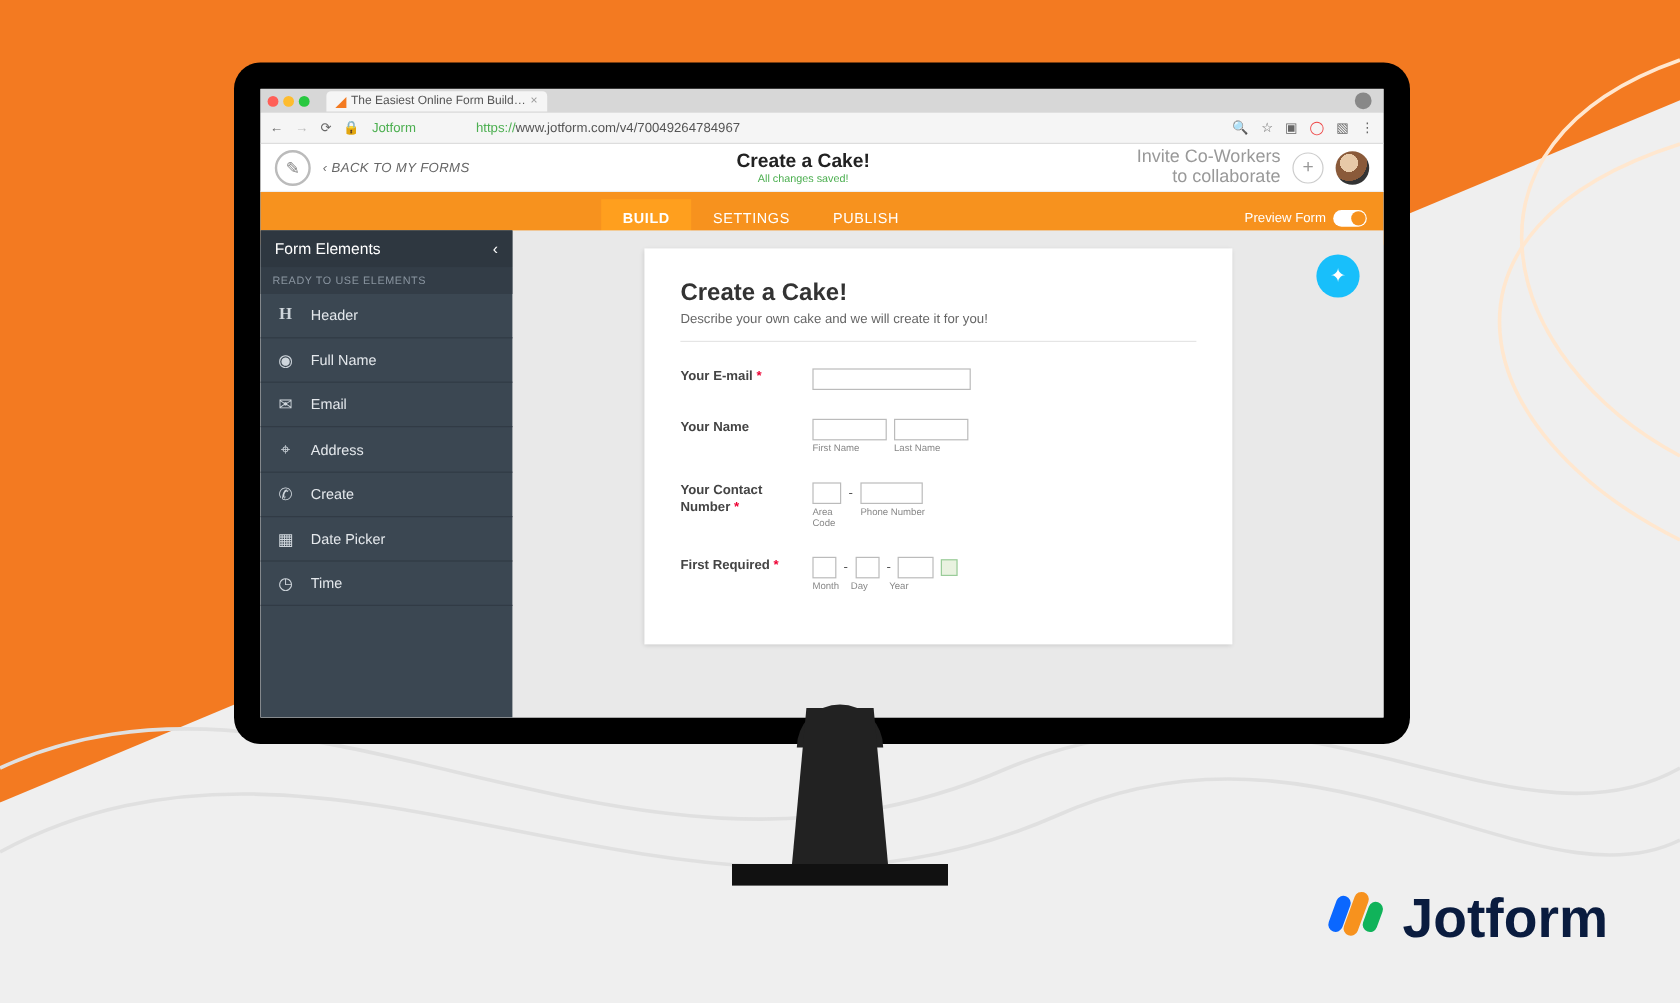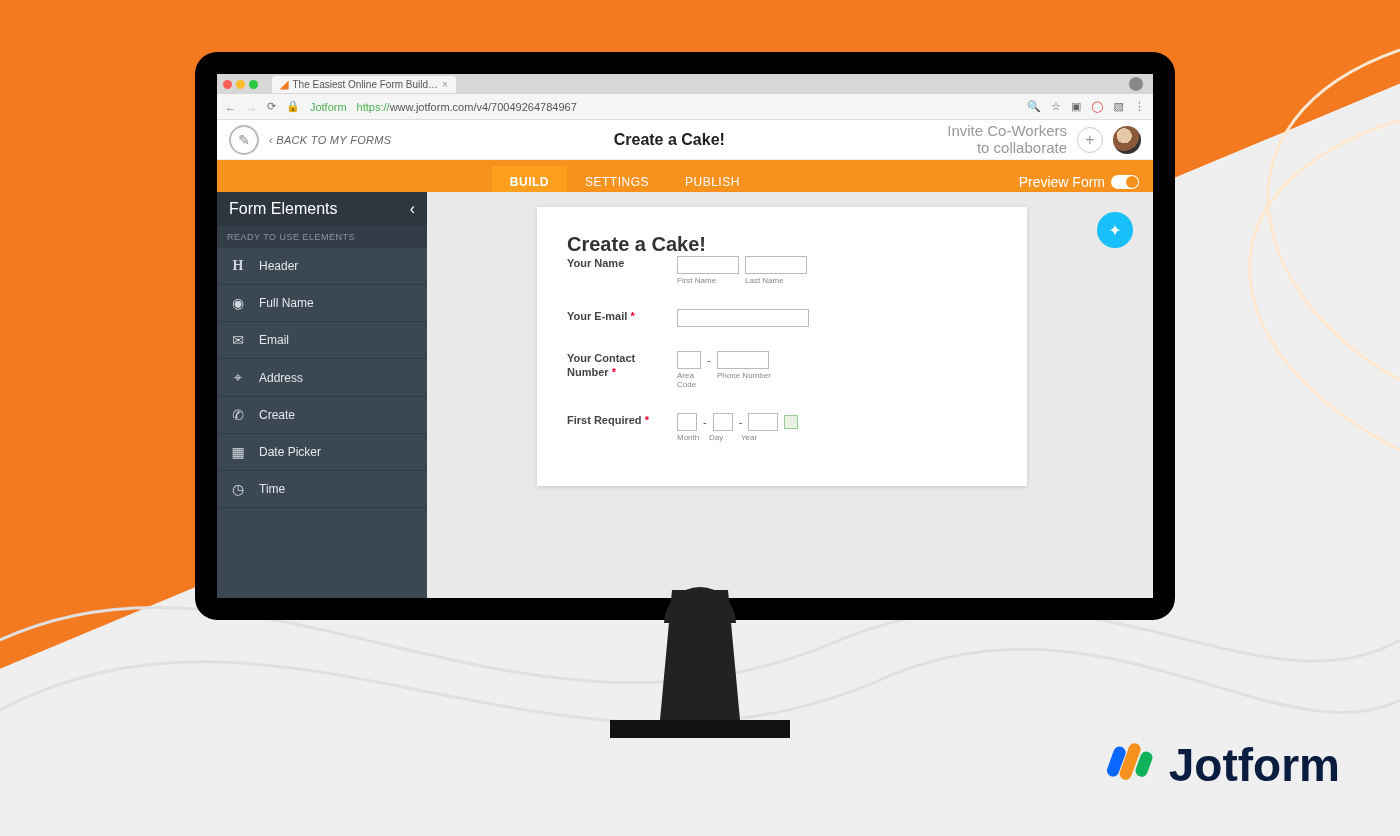--- a/index.html
+++ b/index.html
@@ -87,21 +87,21 @@
     height:26px; background:#f5f5f5;
     border-bottom:1px solid #ddd;
     display:flex; align-items:center;
     gap:10px; padding:0 8px;
     font-size:11px; color:#555;
   }
   .ico-btn{color:#666;cursor:pointer;}
   .addrbar .lock{color:#4caf50;font-weight:600;}
   .addrbar .secure{color:#4caf50;}
   .addrbar .url{color:#555;}
-  .addrbar .url .https{color:#4caf50;}
+  .addrbar .url .https{color:#4caf50;margin-left:40px;}
   .addrbar .spacer{flex:1;}
 
   
   .app-header{
     height:40px; background:#fff;
     border-bottom:1px solid #eee;
     display:flex; align-items:center;
     padding:0 12px; gap:10px;
   }
   .logo-circle{
@@ -120,41 +120,41 @@
 
   
   .nav{
     height:44px;background:#f7921e;
     display:flex;align-items:center;
     padding:0 14px;color:#fff;font-size:12px;
   }
   .nav .tabs{flex:1;display:flex;justify-content:center;gap:0;}
   .nav .nav-tab{padding:9px 18px;letter-spacing:.5px;}
   .nav .nav-tab.active{background:#ff9f1e;font-weight:600;}
-  .preview{display:flex;align-items:center;gap:6px;font-size:14px;}
+  .preview{display:flex;align-items:center;gap:6px;font-size:11px;}
   .toggle{width:28px;height:14px;background:#fff;border-radius:8px;position:relative;}
   .toggle::after{content:"";position:absolute;right:1px;top:1px;width:12px;height:12px;border-radius:50%;background:#f7921e;}
 
   
   .workspace{
     position:absolute;top:118px;left:0;right:0;bottom:0;
     background:#e9e9e9;
     display:flex;
   }
 
   
   .sidebar{
     width:210px;background:#3b4752;color:#fff;
     display:flex;flex-direction:column;
     font-size:12px;
   }
   .side-head{
     background:#2e3740;padding:8px 12px;
     display:flex;justify-content:space-between;align-items:center;
-    font-size:16px;
+    font-size:13px;
   }
   .side-tabs{display:flex;background:#2e3740;border-bottom:2px solid #222;}
   .side-tab{flex:1;text-align:center;padding:8px 0;font-size:10px;color:#aeb7bf;letter-spacing:.3px;}
   .side-tab.active{color:#fff;border-bottom:2px solid #1aa7ff;}
   .side-label{background:#333d47;color:#8a95a0;font-size:9px;padding:6px 10px;letter-spacing:.5px;}
   .el-item{
     display:flex;align-items:center;gap:12px;
     padding:10px 12px;border-bottom:1px solid #313b45;
     color:#e4e8ec;font-size:12px;
   }
@@ -244,20 +244,21 @@
     </div>
 
     <div class="app-header">
       <div class="logo-circle">✎</div>
       <span class="back-link">
         <span>‹</span>
         <span>BACK TO MY FORMS</span>
       </span>
       <div class="center">
         <div class="app-title">Create a Cake!</div>
+        <div class="app-sub">All changes saved!</div>
       </div>
       <div class="invite">
         <div>Invite Co-Workers</div>
         <div>to collaborate</div>
       </div>
       <div class="plus-circle">+</div>
       <div class="avatar"></div>
     </div>
 
     <div class="nav">
@@ -310,42 +311,43 @@
           <span>Time</span>
         </div>
       </div>
 
       <div class="canvas-wrap">
         <div class="fab">
           <span>✦</span>
         </div>
         <div class="canvas">
           <div class="form-title">Create a Cake!</div>
+          <div class="form-sub">Describe your own cake and we will create it for you!</div>
+
+          <div class="field">
+            <div class="field-label">
+              <span>Your E-mail</span>&nbsp;<span class="req">*</span>
+            </div>
+            <div class="inputs">
+              <div class="row">
+                <span class="tiny-input" style="width:132px"></span>
+              </div>
+            </div>
+          </div>
 
           <div class="field">
             <div class="field-label">Your Name</div>
             <div class="inputs">
               <div class="row">
                 <span class="tiny-input" style="width:62px"></span>
                 <span class="tiny-input" style="width:62px"></span>
               </div>
               <div class="sub-labels">
                 <span style="width:62px">First Name</span>
                 <span style="width:62px">Last Name</span>
-              </div>
-            </div>
-          </div>
-
-          <div class="field">
-            <div class="field-label">
-              <span>Your E-mail</span>&nbsp;<span class="req">*</span>
-            </div>
-            <div class="inputs">
-              <div class="row">
-                <span class="tiny-input" style="width:132px"></span>
               </div>
             </div>
           </div>
 
           <div class="field">
             <div class="field-label">
               <span>Your Contact Number</span>&nbsp;<span class="req">*</span>
             </div>
             <div class="inputs">
               <div class="row">

